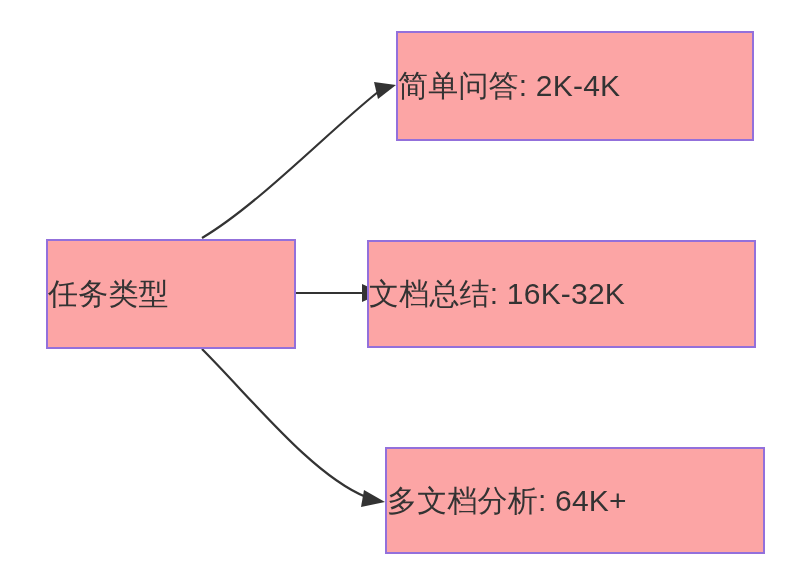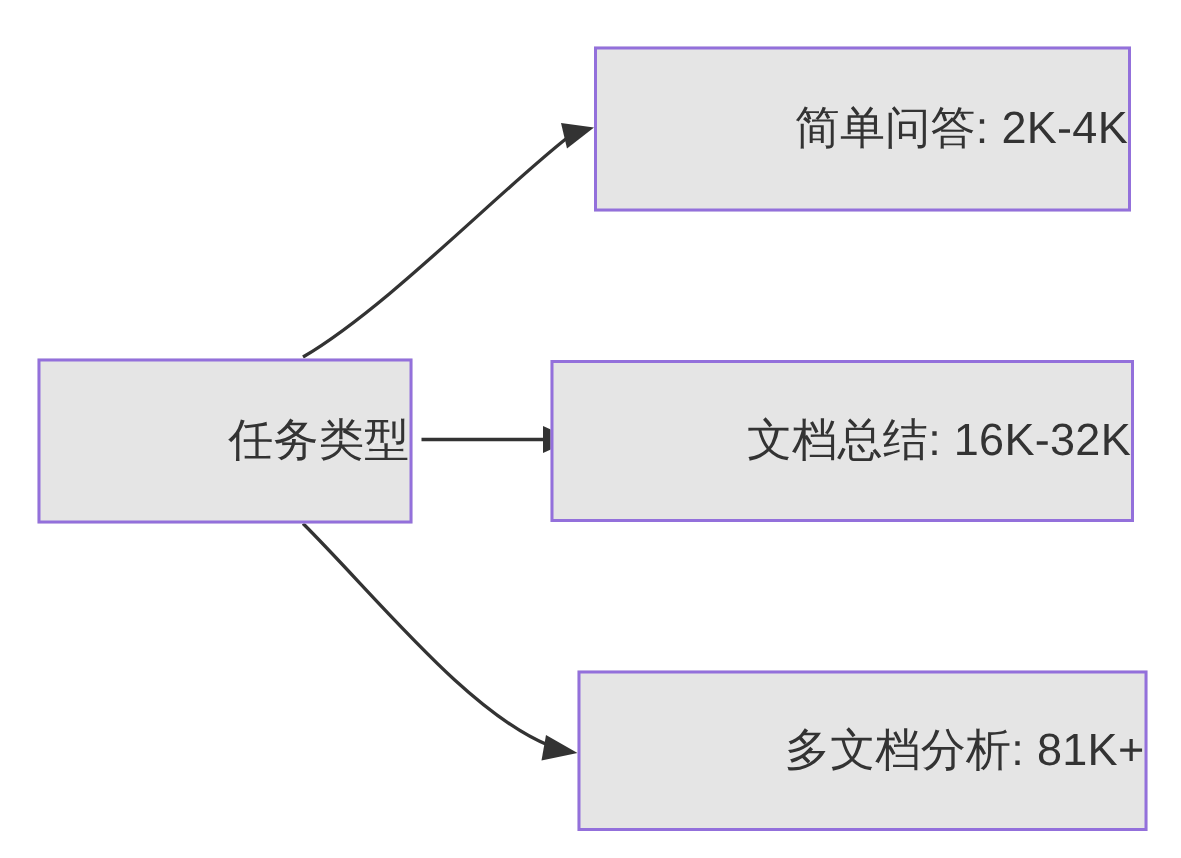--- a/index.html
+++ b/index.html
@@ -19,37 +19,37 @@
     position: absolute;
     left: 0;
     top: 0;
     width: 787px;
     height: 572px;
     pointer-events: none;
   }
   .node {
     position: absolute;
     box-sizing: border-box;
-    background: #e5e5e5;
+    background: #fca5a5;
     border: 2px solid #9370db;
     display: flex;
     align-items: center;
-    justify-content: flex-end;
+    justify-content: flex-start;
     text-align: center;
   }
   .node-label {
     color: #333333;
     font-size: 30px;
     line-height: 1.25;
     font-weight: 400;
     letter-spacing: 0.2px;
     white-space: nowrap;
   }
   #node-source {
-    left: 25px;
+    left: 46px;
     top: 239px;
     width: 250px;
     height: 110px;
   }
   #node-simple-qa {
     left: 396px;
     top: 31px;
     width: 358px;
     height: 110px;
   }
@@ -98,16 +98,16 @@
 
   <div class="node" id="node-simple-qa">
     <span class="node-label">简单问答: 2K-4K</span>
   </div>
 
   <div class="node" id="node-doc-summary">
     <span class="node-label">文档总结: 16K-32K</span>
   </div>
 
   <div class="node" id="node-multi-doc">
-    <span class="node-label">多文档分析: 81K+</span>
+    <span class="node-label">多文档分析: 64K+</span>
   </div>
 
 </div>
 
 </body></html>

